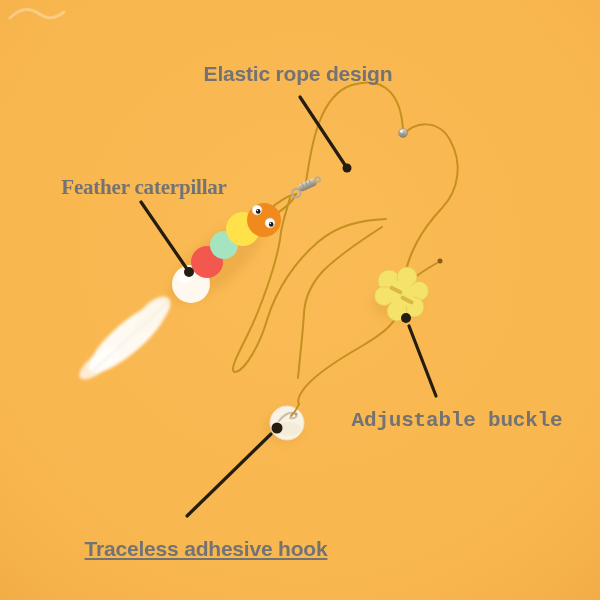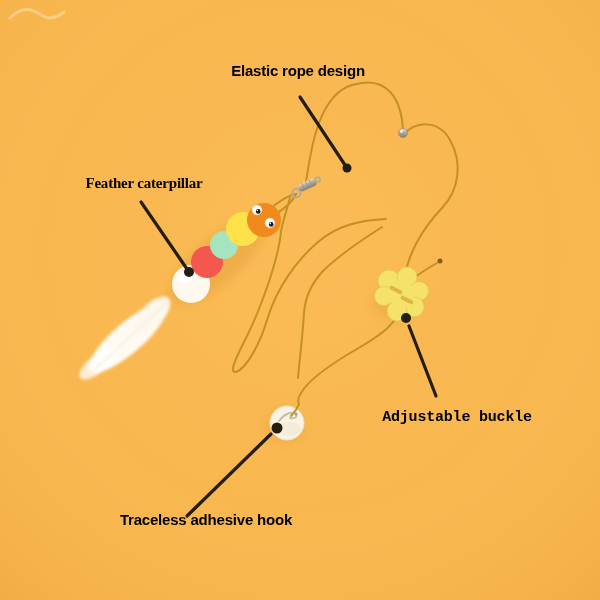--- a/index.html
+++ b/index.html
@@ -8,23 +8,23 @@
     width:600px;height:600px;
     overflow:hidden;
     font-family:"Liberation Sans", sans-serif;
   }
   .stage svg{position:absolute;left:0;top:0;}
   .label{
     position:absolute;
     transform:translateX(-50%);
     white-space:nowrap;
     font-weight:700;
-    font-size:15px;
+    font-size:21px;
     letter-spacing:-0.2px;
-    color:#000000;
+    color:#737373;
   }
 </style>
 </head>
 <body>
 
 <div class="stage">
 
   <svg width="600" height="600" viewBox="0 0 600 600">
     <defs>
       <radialGradient id="vig" cx="50%" cy="42%" r="78%">
@@ -139,14 +139,14 @@
       <circle cx="406" cy="318" r="5" stroke="none" fill="#241D10"></circle>
 
       <line x1="271" y1="434" x2="187" y2="516" stroke="#241D10"></line>
       <circle cx="277" cy="428" r="5.5" stroke="none" fill="#241D10"></circle>
     </g>
   </svg>
 
   <div class="label" style="left:298px;top:62px;">Elastic rope design</div>
   <div class="label" style="left:144px;top:175px;font-family:Liberation Serif, serif;">Feather caterpillar</div>
   <div class="label" style="left:457px;top:409px;font-family:Liberation Mono, monospace;">Adjustable buckle</div>
-  <div class="label" style="left:206px;top:511px;">Traceless adhesive hook</div>
+  <div class="label" style="left:206px;top:537px;text-decoration:underline;">Traceless adhesive hook</div>
 </div>
 
 </body></html>

